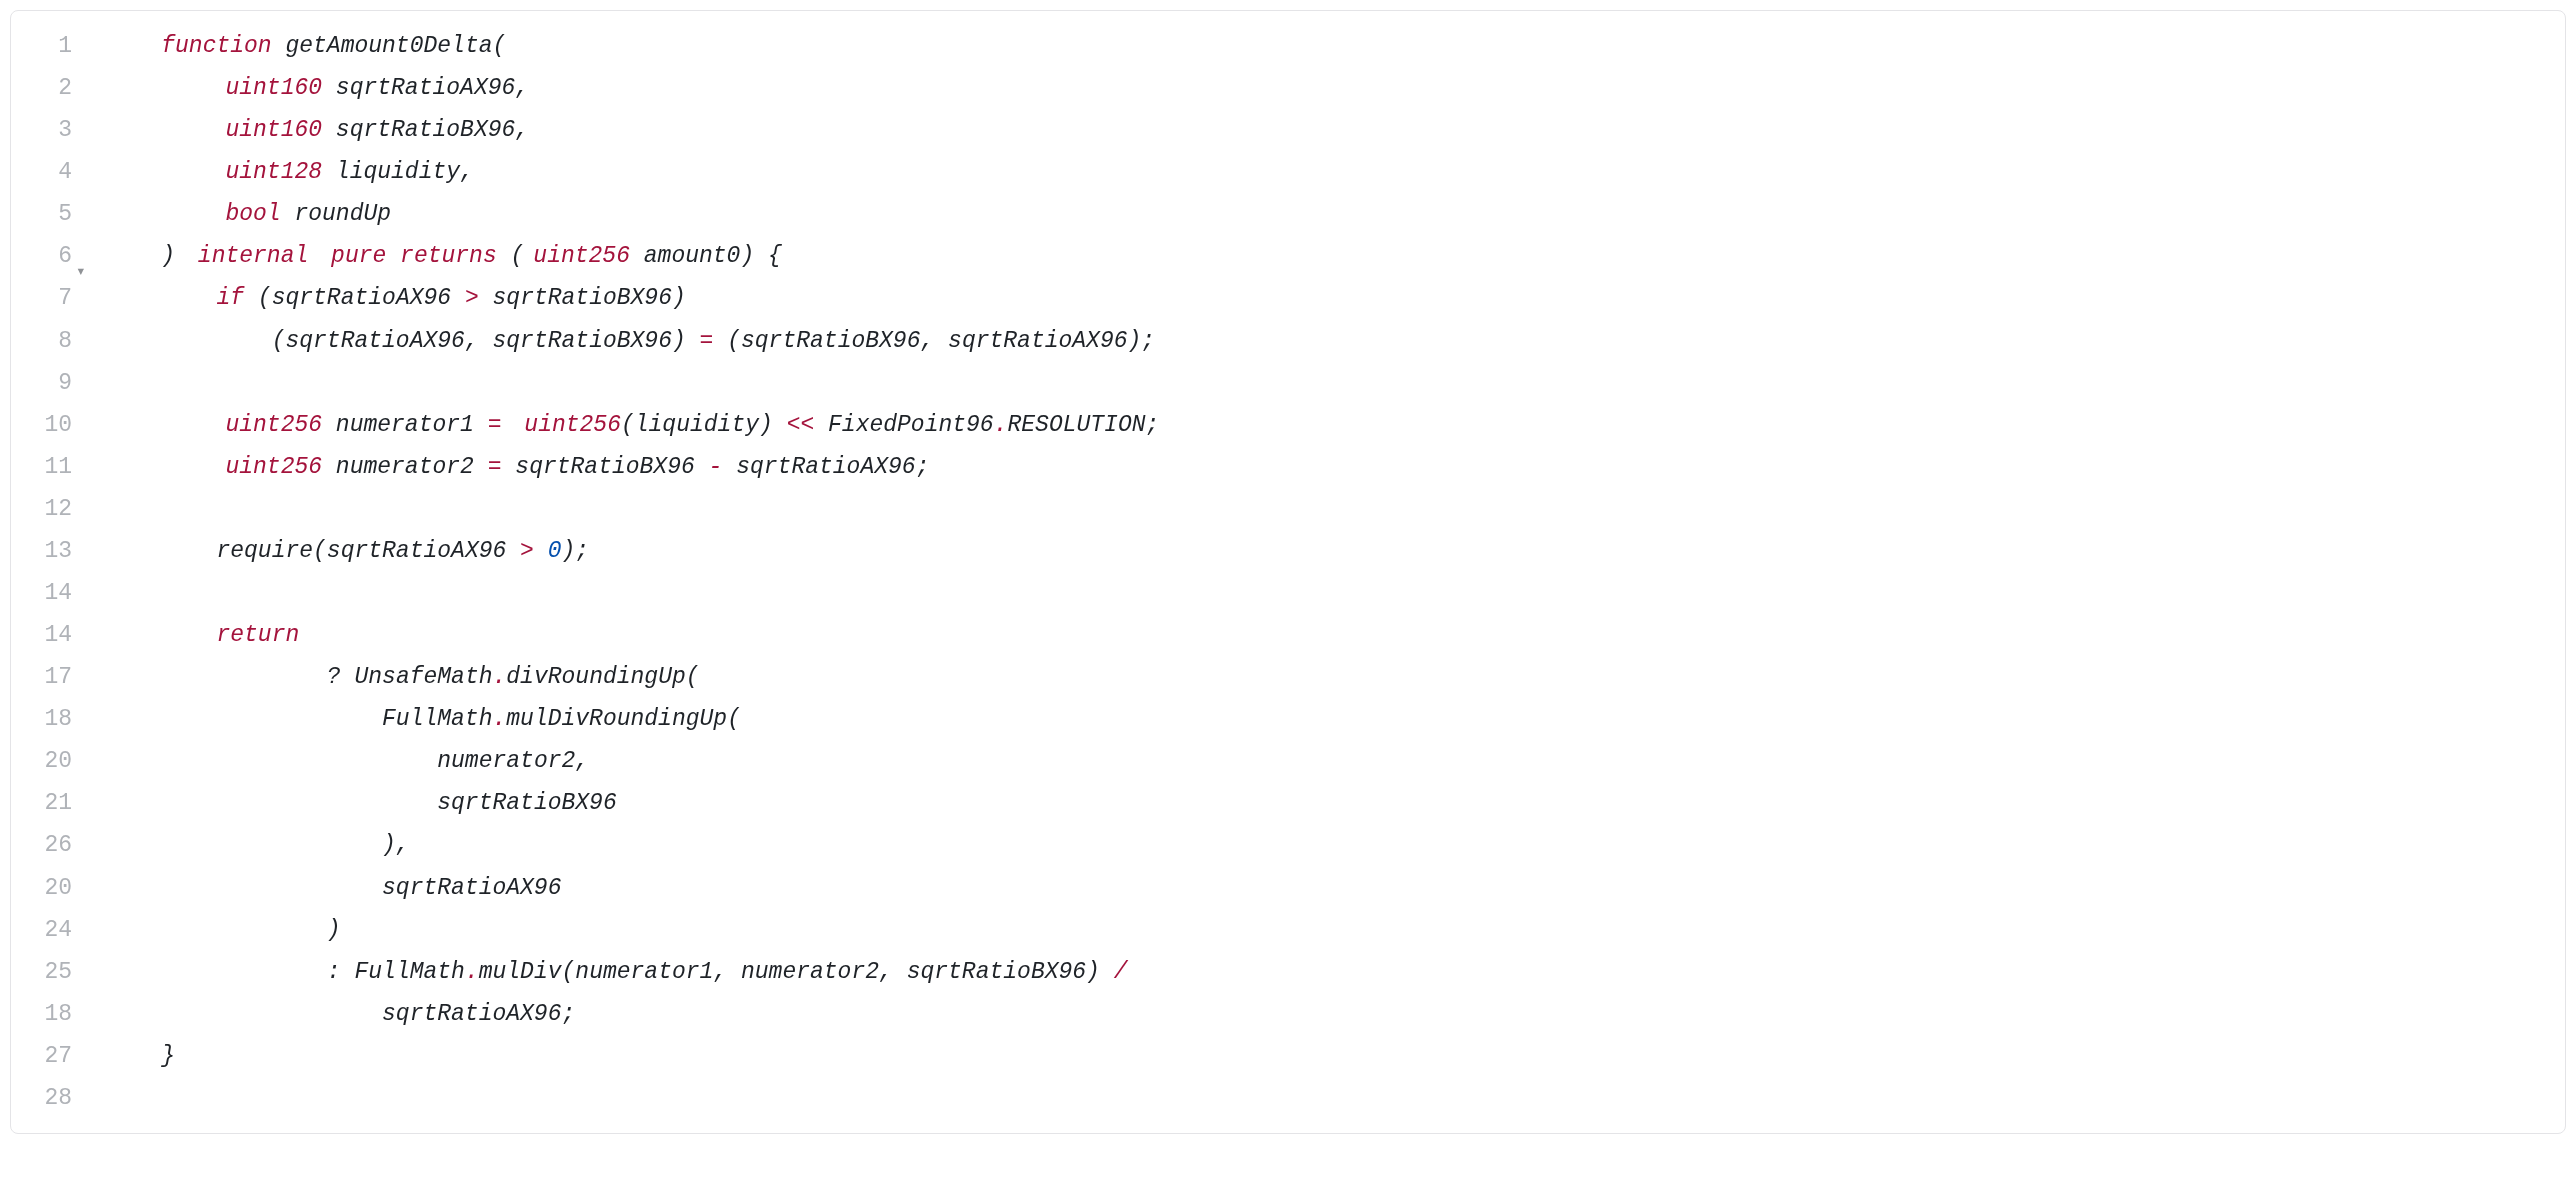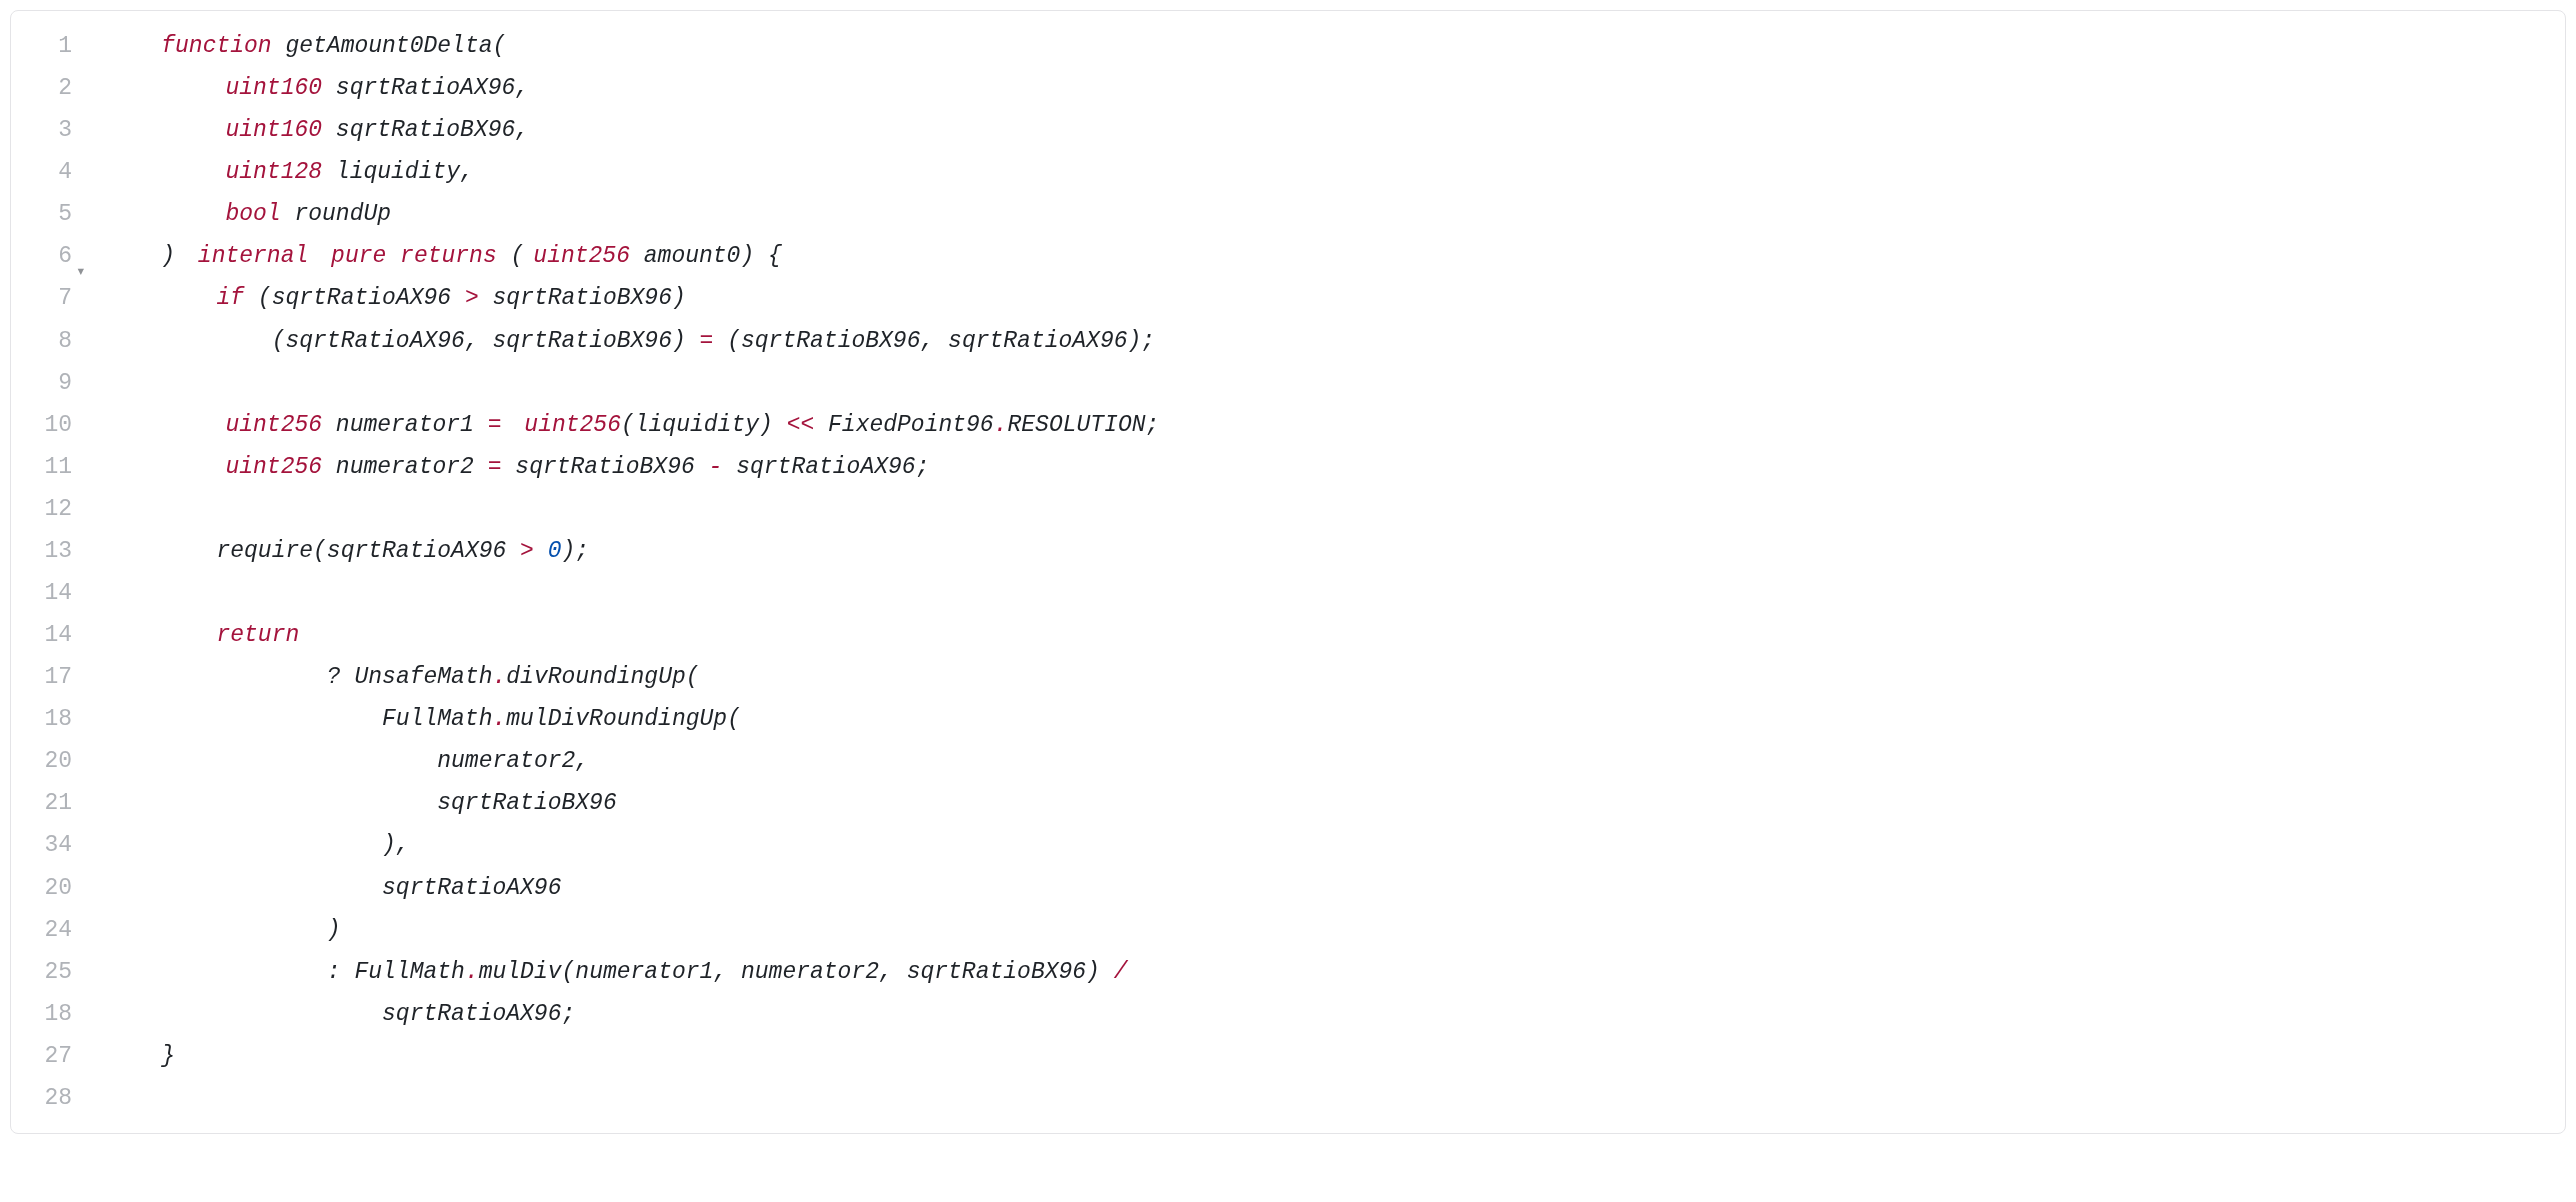--- a/index.html
+++ b/index.html
@@ -76,21 +76,21 @@
     <div class="code-line"><span class="line-number">10</span><span class="fold-col"></span><span class="code-content"><span>        </span><span class="tok-type">uint256</span><span> </span><span class="tok-ident">numerator1</span><span> </span><span class="tok-op-red">=</span><span> </span><span class="tok-type">uint256</span><span class="tok-punct">(</span><span class="tok-ident">liquidity</span><span class="tok-punct">)</span><span> </span><span class="tok-op-red">&lt;&lt;</span><span> </span><span class="tok-ident">FixedPoint96</span><span class="tok-dot">.</span><span class="tok-ident">RESOLUTION</span><span class="tok-punct">;</span></span></div>
     <div class="code-line"><span class="line-number">11</span><span class="fold-col"></span><span class="code-content"><span>        </span><span class="tok-type">uint256</span><span> </span><span class="tok-ident">numerator2</span><span> </span><span class="tok-op-red">=</span><span> </span><span class="tok-ident">sqrtRatioBX96</span><span> </span><span class="tok-op-red">-</span><span> </span><span class="tok-ident">sqrtRatioAX96</span><span class="tok-punct">;</span></span></div>
     <div class="code-line"><span class="line-number">12</span><span class="fold-col"></span><span class="code-content"><span></span></span></div>
     <div class="code-line"><span class="line-number">13</span><span class="fold-col"></span><span class="code-content"><span>        </span><span class="tok-ident">require</span><span class="tok-punct">(</span><span class="tok-ident">sqrtRatioAX96</span><span> </span><span class="tok-op-red">&gt;</span><span> </span><span class="tok-num">0</span><span class="tok-punct">)</span><span class="tok-punct">;</span></span></div>
     <div class="code-line"><span class="line-number">14</span><span class="fold-col"></span><span class="code-content"><span></span></span></div>
     <div class="code-line"><span class="line-number">14</span><span class="fold-col"></span><span class="code-content"><span>        </span><span class="tok-keyword">return</span></span></div>
     <div class="code-line"><span class="line-number">17</span><span class="fold-col"></span><span class="code-content"><span>                </span><span class="tok-punct">?</span><span> </span><span class="tok-ident">UnsafeMath</span><span class="tok-dot">.</span><span class="tok-ident">divRoundingUp</span><span class="tok-punct">(</span></span></div>
     <div class="code-line"><span class="line-number">18</span><span class="fold-col"></span><span class="code-content"><span>                    </span><span class="tok-ident">FullMath</span><span class="tok-dot">.</span><span class="tok-ident">mulDivRoundingUp</span><span class="tok-punct">(</span></span></div>
     <div class="code-line"><span class="line-number">20</span><span class="fold-col"></span><span class="code-content"><span>                        </span><span class="tok-ident">numerator2</span><span class="tok-punct">,</span></span></div>
     <div class="code-line"><span class="line-number">21</span><span class="fold-col"></span><span class="code-content"><span>                        </span><span class="tok-ident">sqrtRatioBX96</span></span></div>
-    <div class="code-line"><span class="line-number">34</span><span class="fold-col"></span><span class="code-content"><span>                    </span><span class="tok-punct">)</span><span class="tok-punct">,</span></span></div>
+    <div class="code-line"><span class="line-number">26</span><span class="fold-col"></span><span class="code-content"><span>                    </span><span class="tok-punct">)</span><span class="tok-punct">,</span></span></div>
     <div class="code-line"><span class="line-number">20</span><span class="fold-col"></span><span class="code-content"><span>                    </span><span class="tok-ident">sqrtRatioAX96</span></span></div>
     <div class="code-line"><span class="line-number">24</span><span class="fold-col"></span><span class="code-content"><span>                </span><span class="tok-punct">)</span></span></div>
     <div class="code-line"><span class="line-number">25</span><span class="fold-col"></span><span class="code-content"><span>                </span><span class="tok-punct">:</span><span> </span><span class="tok-ident">FullMath</span><span class="tok-dot">.</span><span class="tok-ident">mulDiv</span><span class="tok-punct">(</span><span class="tok-ident">numerator1</span><span class="tok-punct">,</span><span> </span><span class="tok-ident">numerator2</span><span class="tok-punct">,</span><span> </span><span class="tok-ident">sqrtRatioBX96</span><span class="tok-punct">)</span><span> </span><span class="tok-op-red">/</span></span></div>
     <div class="code-line"><span class="line-number">18</span><span class="fold-col"></span><span class="code-content"><span>                    </span><span class="tok-ident">sqrtRatioAX96</span><span class="tok-punct">;</span></span></div>
     <div class="code-line"><span class="line-number">27</span><span class="fold-col"></span><span class="code-content"><span>    </span><span class="tok-punct">}</span></span></div>
     <div class="code-line"><span class="line-number">28</span><span class="fold-col"></span><span class="code-content"><span></span></span></div>
   </div>
 
 
 </body></html>

